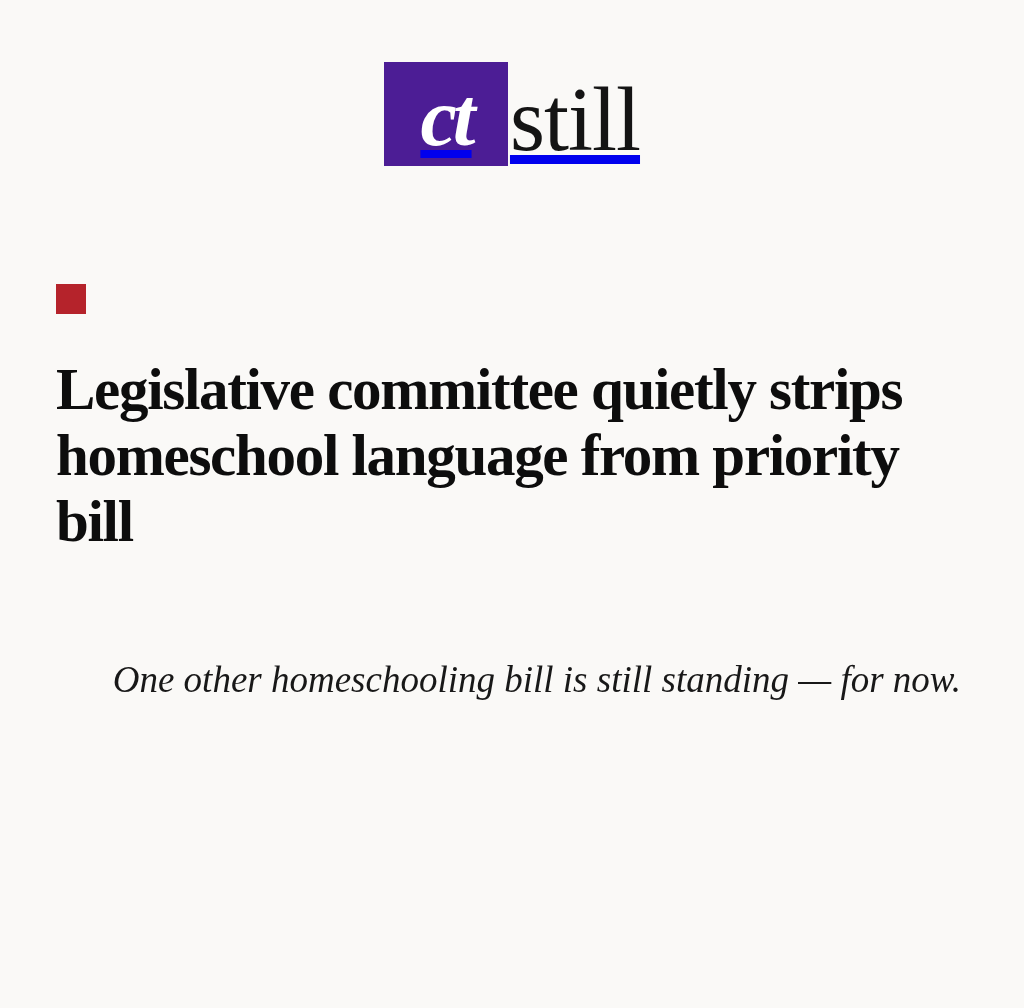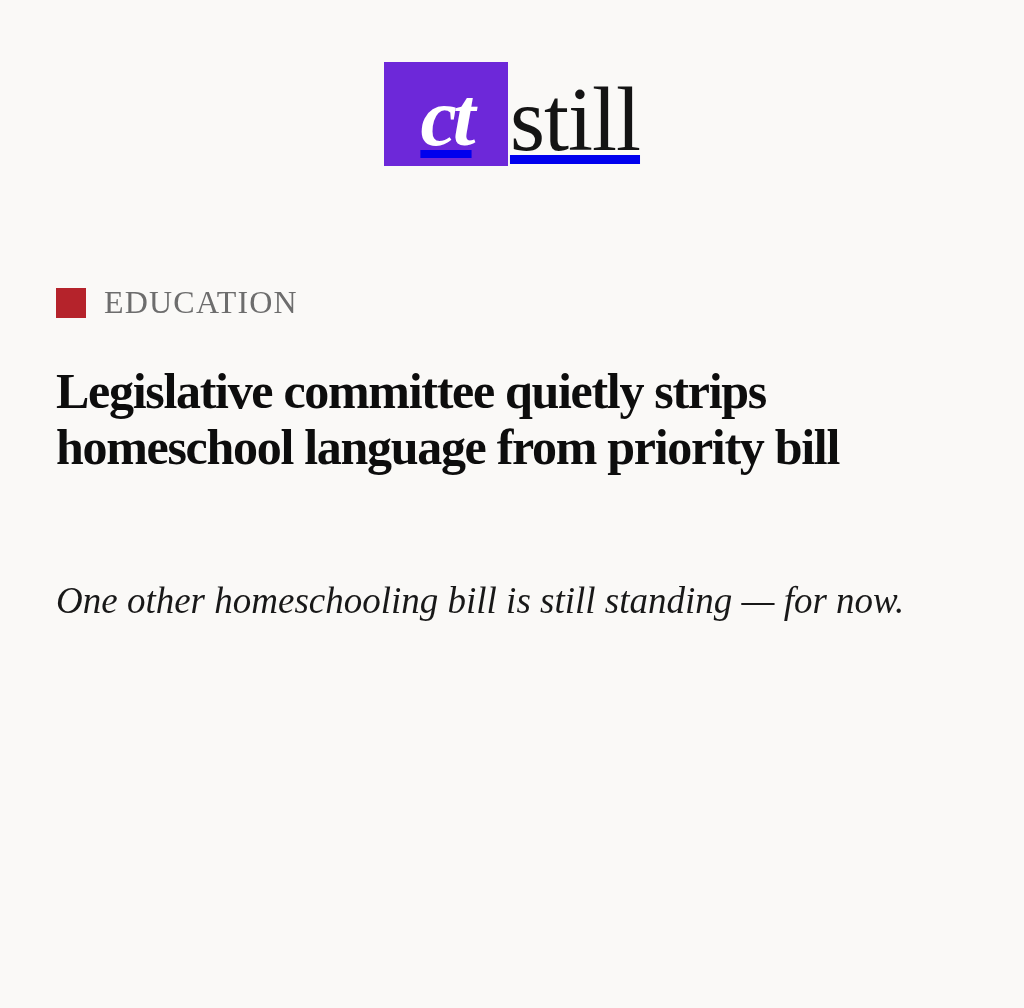--- a/index.html
+++ b/index.html
@@ -31,21 +31,21 @@
   }
   .logo {
     display: flex;
     align-items: center;
     line-height: 1;
   }
   .logo-mark {
     position: relative;
     width: 124px;
     height: 104px;
-    background: #6d28d9;
+    background: #4c1d95;
     display: flex;
     align-items: center;
     justify-content: center;
     overflow: hidden;
   }
   .logo-mark .mark-text {
     color: #ffffff;
     font-family: "Liberation Serif", serif;
     font-style: italic;
     font-weight: 700;
@@ -85,56 +85,56 @@
     font-size: 32px;
     letter-spacing: 1.2px;
     color: #6d6d6d;
     text-transform: uppercase;
   }
 
   .headline {
     margin: 42px 0 0 0;
     font-family: "Liberation Serif", serif;
     font-weight: 700;
-    font-size: 50px;
+    font-size: 59px;
     line-height: 1.12;
     letter-spacing: -1.3px;
     color: #0d0d0d;
     max-width: 900px;
   }
 
   .dek {
     margin-top: 98px;
     font-family: "Liberation Serif", serif;
     font-style: italic;
     font-size: 37px;
     line-height: 1.5;
     color: #181818;
     max-width: 905px;
+    text-align: right;
   }
 </style>
 </head>
 <body>
 
 <div class="page">
 
   <header class="masthead">
     <a class="logo" href="#">
       <span class="logo-mark">
         <span class="mark-text">ct</span>
       </span>
       <span class="logo-word">still</span>
     </a>
   </header>
 
   <main class="article">
 
     <div class="kicker">
       <span class="kicker-square"></span>
-      <span class="kicker-label">EDUCATION</span>
     </div>
 
     <h1 class="headline">Legislative committee quietly strips homeschool language from priority bill</h1>
 
     <p class="dek">One other homeschooling bill is still standing — for now.</p>
 
   </main>
 
 </div>
 

